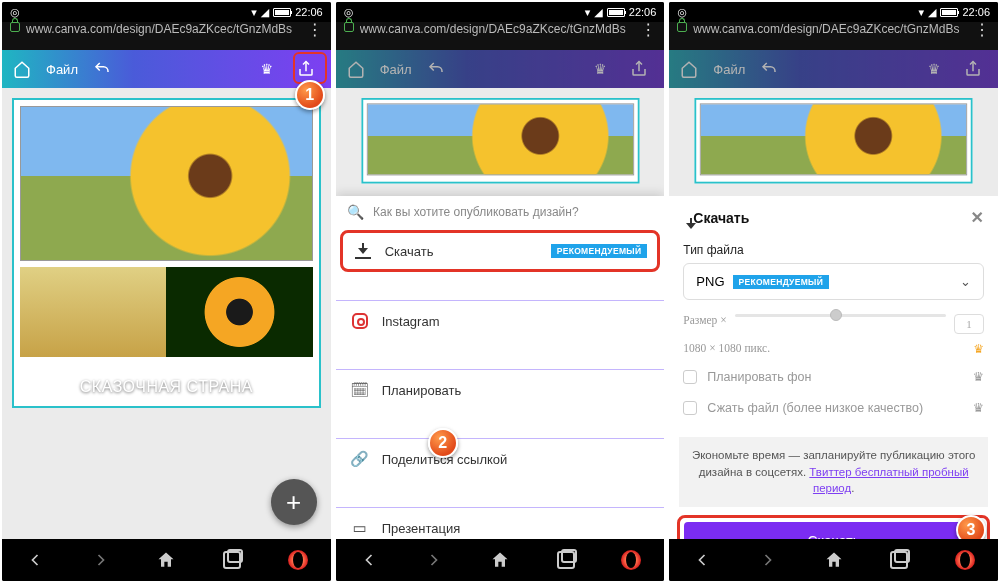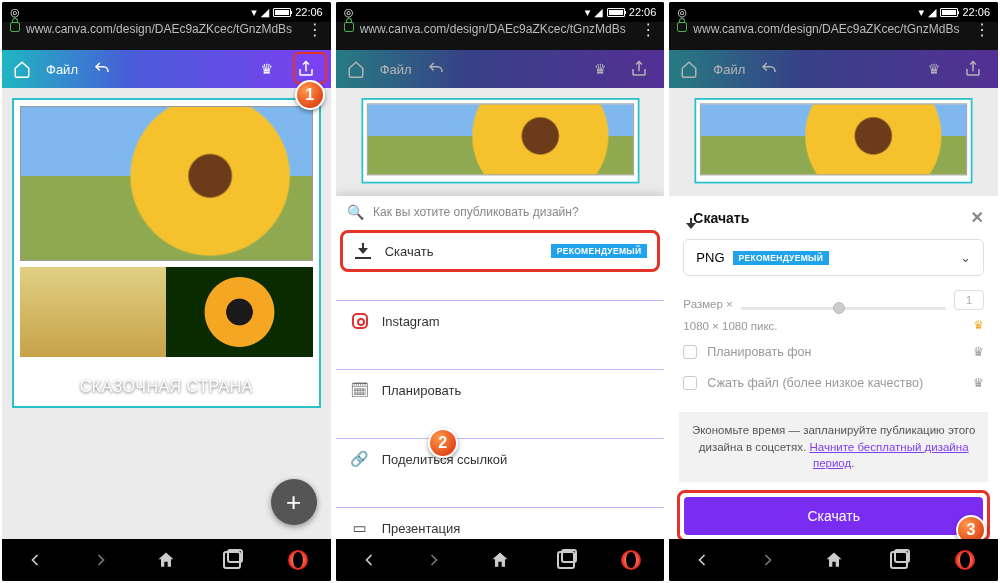--- a/index.html
+++ b/index.html
@@ -159,21 +159,21 @@
   .sheet3 .hdr {
     display:flex; align-items:center; padding:12px 14px; gap:10px; font-size:14px; color:#111; font-weight:600;
   }
   .sheet3 .hdr .close { margin-left:auto; color:#888; font-size:16px; cursor:pointer;}
   .field-label { font-size:12px; color:#222; padding:4px 14px 6px; font-weight:500;}
   .select {
     margin:0 14px 10px; border:1px solid #ddd; border-radius:6px; padding:10px 12px;
     display:flex; align-items:center; gap:8px; font-size:13px;
   }
   .select .chev { margin-left:auto; color:#555; }
-  .slim { padding:4px 14px; display:flex; align-items:flex-end; gap:8px; font-size:11.5px; color:#999;}
+  .slim { padding:4px 14px; display:flex; align-items:flex-start; gap:8px; font-size:11.5px; color:#999;font-family:Liberation Serif, serif;}
   .slim .val-box { width:30px; height:20px; border:1px solid #ddd; border-radius:4px; font-size:11px; display:flex;align-items:center;justify-content:center;color:#aaa;}
   .slider { flex:1; height:3px; background:#e5e5e5; border-radius:2px; position:relative;}
   .slider .knob{position:absolute;left:45%;top:-5px;width:12px;height:12px;border-radius:50%;background:#ccc;border:1px solid #bbb;}
   .slim .crown-s{color:#f5a623;font-size:12px;}
   .chk-row { padding:8px 14px; display:flex; align-items:center; gap:10px; font-size:12.5px; color:#999;}
   .chk { width:14px; height:14px; border:1.5px solid #ccc; border-radius:3px;}
   .upsell {
     margin:14px 10px 8px; background:#f2f2f2; padding:10px 12px; font-size:11.5px; color:#555; text-align:center; border-radius:0;
     line-height:1.45;
   }
@@ -441,20 +441,21 @@
     <div class="canvas small">
       <div class="img-top" style="height:80px;margin:4px;"></div>
     </div>
 
     <div class="sheet3">
       <div class="hdr">
         <span><span class="dl-icon"><span class="dl-bar"></span></span></span>
         <span>Скачать</span>
         <span class="close">✕</span>
       </div>
+      <div class="field-label">Тип файла</div>
       <div class="select">
         <span>PNG</span>
         <span class="badge">РЕКОМЕНДУЕМЫЙ</span>
         <span class="chev">⌄</span>
       </div>
       <div class="slim">
         <span>Размер ×</span>
         <span class="slider">
             <span class="knob"></span>
           </span>
@@ -472,21 +473,21 @@
         <span class="crown-s">♛</span>
       </div>
       <div class="chk-row">
         <span class="chk"></span>
         <span>Сжать файл (более низкое качество)</span>
         <span style="flex:1"></span>
         <span class="crown-s">♛</span>
       </div>
       <div class="upsell">
         <span>Экономьте время — запланируйте публикацию этого дизайна в соцсетях.</span>
-        <a>Начните бесплатный дизайна период</a>.
+        <a>Твиттер бесплатный пробный период</a>.
       </div>
       <div class="dl-btn-wrap">
         <div class="dl-btn">Скачать</div>
       </div>
       <div class="callout" style="right:12px; bottom:-6px;">3</div>
     </div>
   </div>
 
   <div class="bottom-nav">
     <span class="nv">

